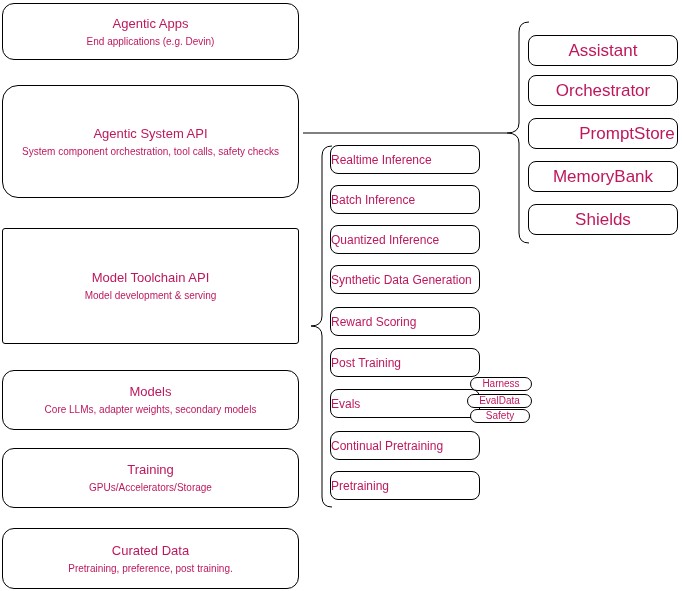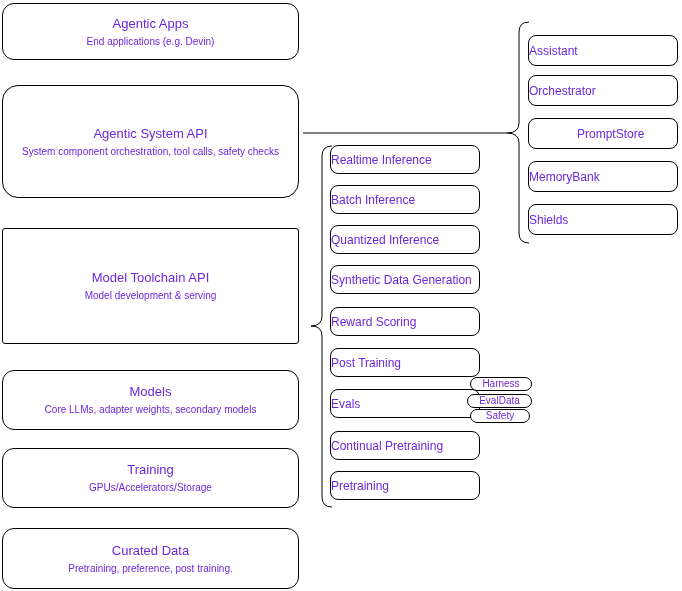--- a/index.html
+++ b/index.html
@@ -1,39 +1,39 @@
 <!DOCTYPE html>
 <html><head>
 <meta charset="utf-8">
 <style>
   html,body{margin:0;padding:0;background:#fff;}
   .canvas{
     position:relative;width:682px;height:591px;background:#ffffff;
-    font-family:"Liberation Sans",sans-serif;color:#6d28d9;overflow:hidden;
+    font-family:"Liberation Sans",sans-serif;color:#be185d;overflow:hidden;
   }
   .overlay{position:absolute;left:0;top:0;width:682px;height:591px;pointer-events:none;}
   .lbox{
     position:absolute;left:2px;width:297px;box-sizing:border-box;
     border:1px solid #000;background:#fff;
     display:flex;flex-direction:column;align-items:center;justify-content:center;
     text-align:center;
   }
   .lbox .title{font-size:13px;line-height:15px;margin-bottom:5px;}
   .lbox .subtitle{font-size:10px;line-height:12px;}
   .mbox{
     position:absolute;left:330px;width:150px;height:29px;box-sizing:border-box;
     border:1px solid #000;border-radius:8px;background:#fff;
     display:flex;align-items:center;justify-content:flex-start;
     font-size:12px;text-align:center;
   }
   .rbox{
     position:absolute;left:528px;width:150px;height:31px;box-sizing:border-box;
     border:1px solid #000;border-radius:8px;background:#fff;
-    display:flex;align-items:center;
-    font-size:12px;text-align:center;
+    display:flex;align-items:center;justify-content:center;
+    font-size:17px;text-align:center;
   }
   .pill{
     position:absolute;height:14px;box-sizing:border-box;
     border:1px solid #000;border-radius:7px;background:#fff;
     display:flex;align-items:flex-start;justify-content:center;
     font-size:10px;line-height:12px;text-align:center;
   }
 </style>
 </head>
 <body>
@@ -90,21 +90,21 @@
   </div>
   <div class="mbox" style="top:307px;">
     <span>Reward Scoring</span>
   </div>
   <div class="mbox" style="top:348px;">
     <span>Post Training</span>
   </div>
   <div class="mbox" style="top:389px;">
     <span>Evals</span>
   </div>
-  <div class="mbox" style="top:431px;">
+  <div class="mbox" style="top:431px;border-radius:9px;">
     <span>Continual Pretraining</span>
   </div>
   <div class="mbox" style="top:471px;">
     <span>Pretraining</span>
   </div>
 
   <div class="pill" style="left:470px;top:377px;width:62px;">
     <span>Harness</span>
   </div>
   <div class="pill" style="left:467px;top:394px;width:65px;">

